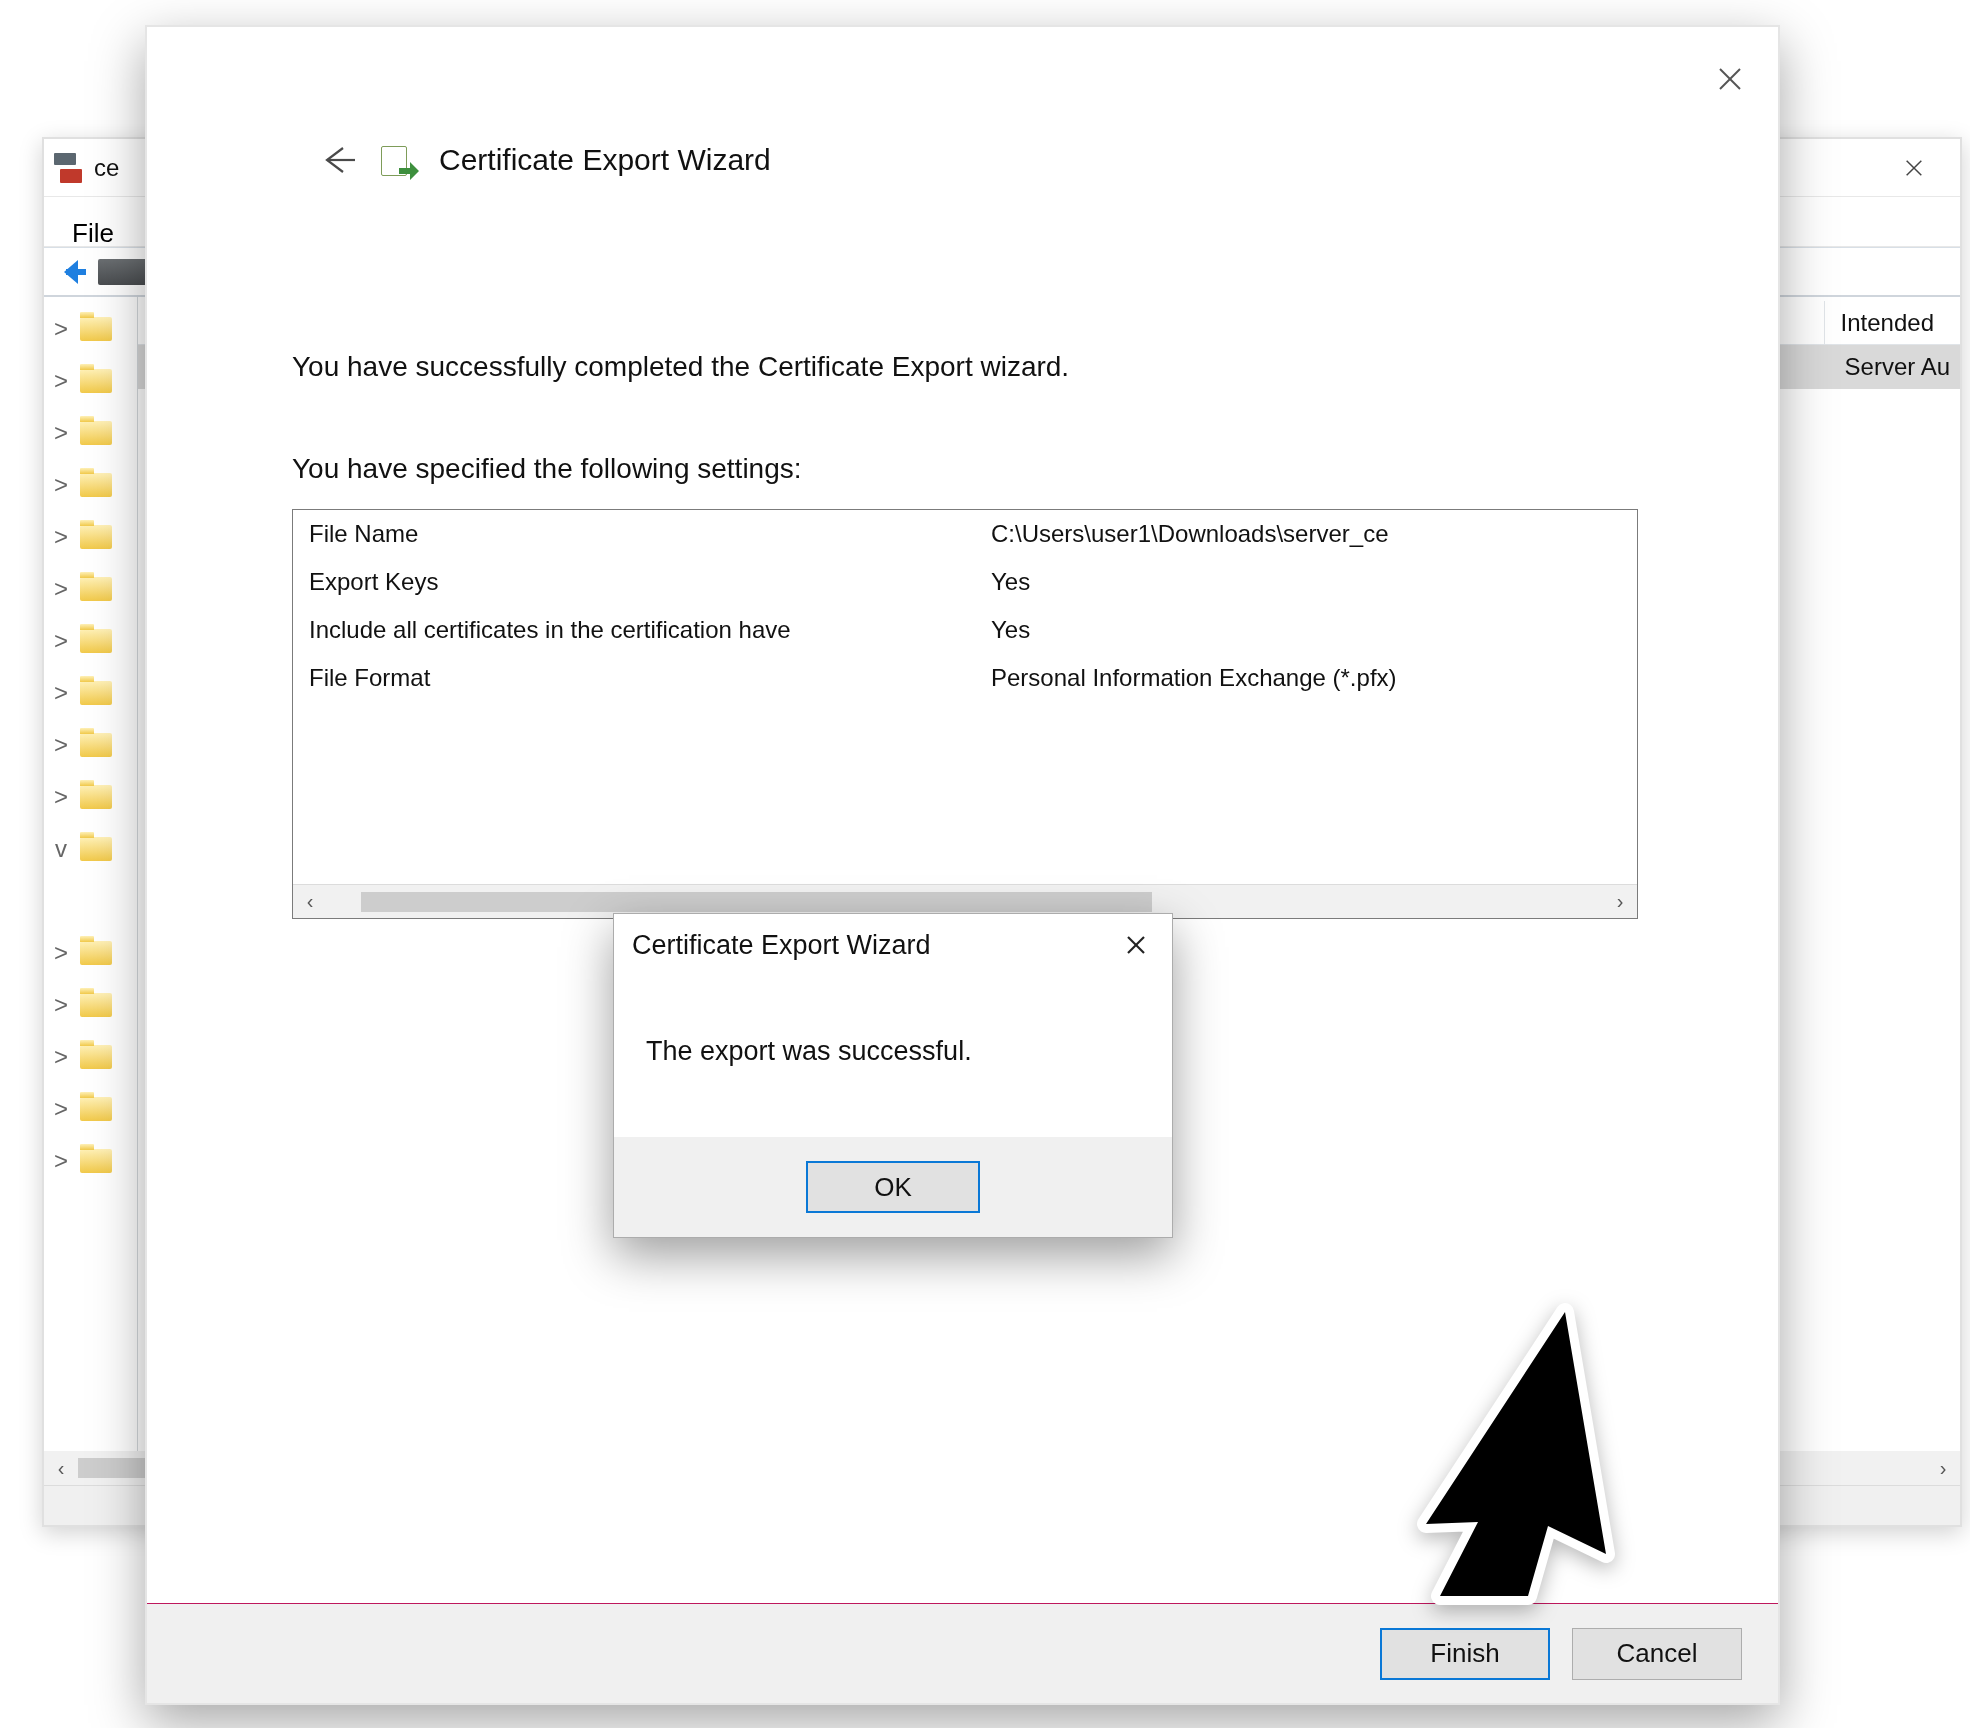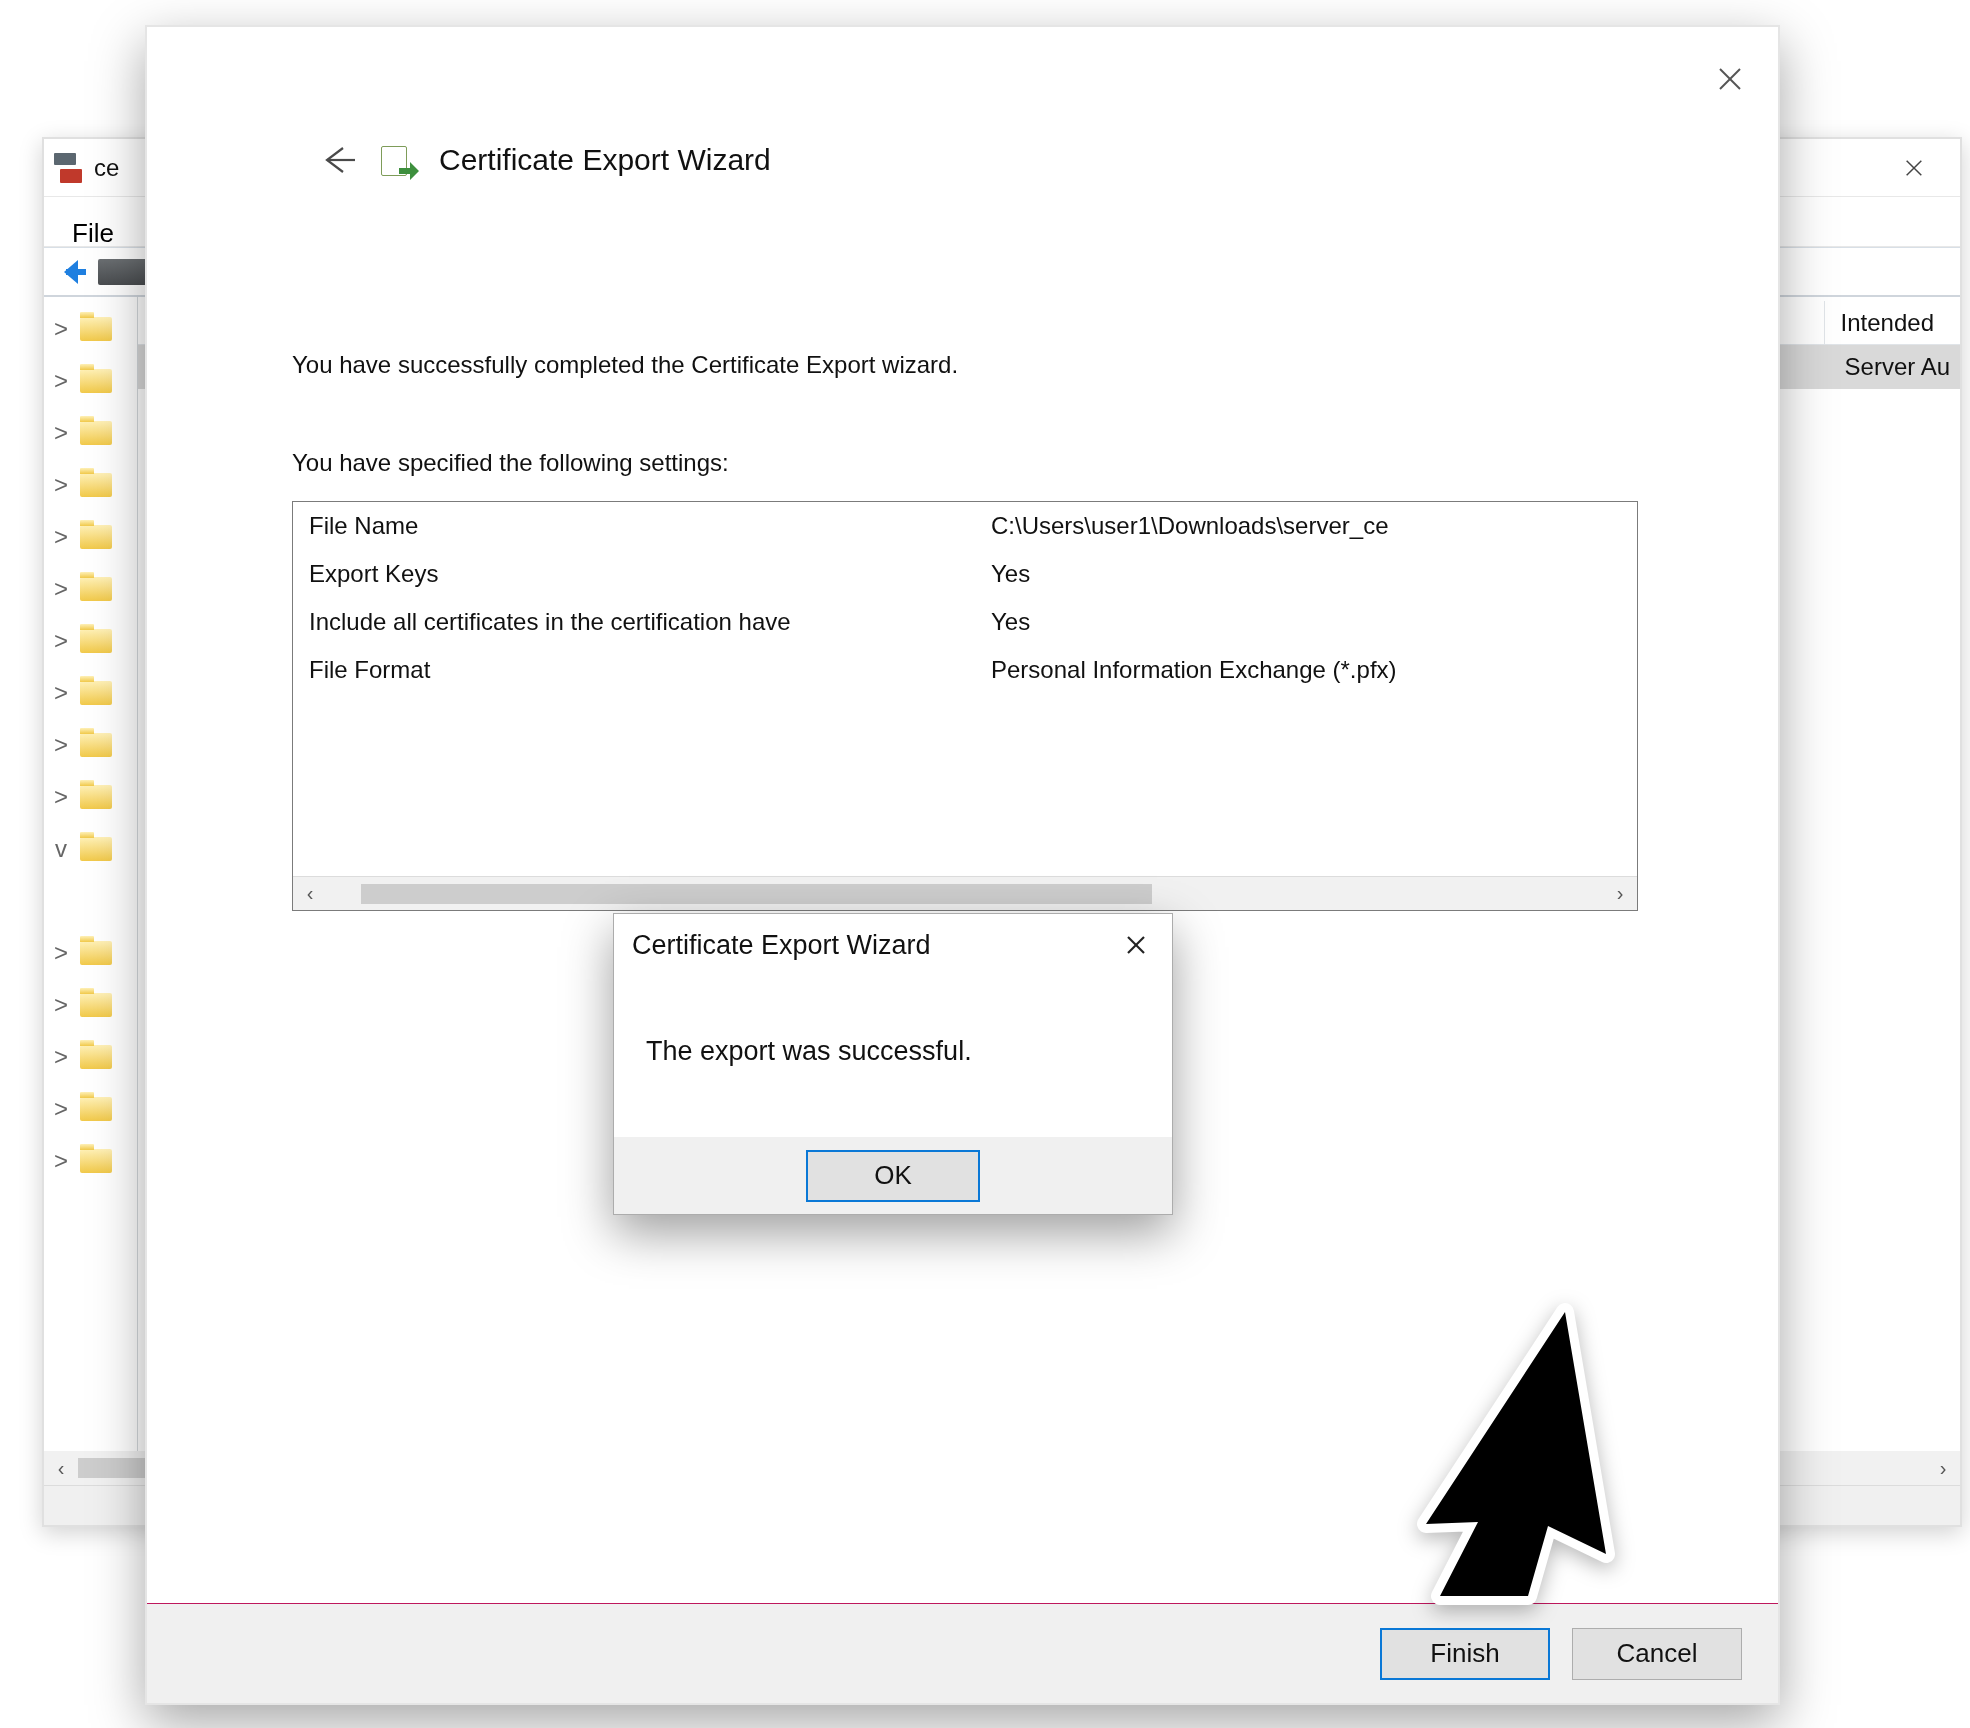--- a/index.html
+++ b/index.html
@@ -186,21 +186,21 @@
     padding: 120px 140px 0 145px;
     position:relative;
   }
   .wizard-heading {
     font-size: 44px;
     font-weight: 700;
     color:#000;
     margin: 0 0 60px 0;
   }
   .wizard-para {
-    font-size: 24px;
+    font-size: 28px;
     color:#111;
     margin: 40px 0 24px 0;
   }
   .settings-box {
     border: 1.6px solid #7b7b7b;
     height: 410px;
     position:relative;
     background:#fff;
     overflow:hidden;
   }
@@ -260,21 +260,21 @@
     padding: 0 18px;
   }
   .msg-title { font-size: 27px; color:#111; }
   .msg-close { margin-left:auto; width:36px; height:36px; display:flex; align-items:center; justify-content:center;}
   .msg-close svg { width:24px; height:24px; stroke:#222; stroke-width:2.2; fill:none;}
   .msg-body {
     padding: 60px 32px 70px 32px;
     font-size: 27px; color:#111;
   }
   .msg-footer {
-    height: 77px; background:#f0f0f0;
+    height: 100px; background:#f0f0f0;
     display:flex; align-items:center; justify-content:center;
   }
   .msg-footer .btn.primary { min-width: 174px; }
 
   
   .cursor-annot {
     position:absolute;
     left: 1360px; top: 1290px;
     width: 280px; height: 320px;
     pointer-events:none;

